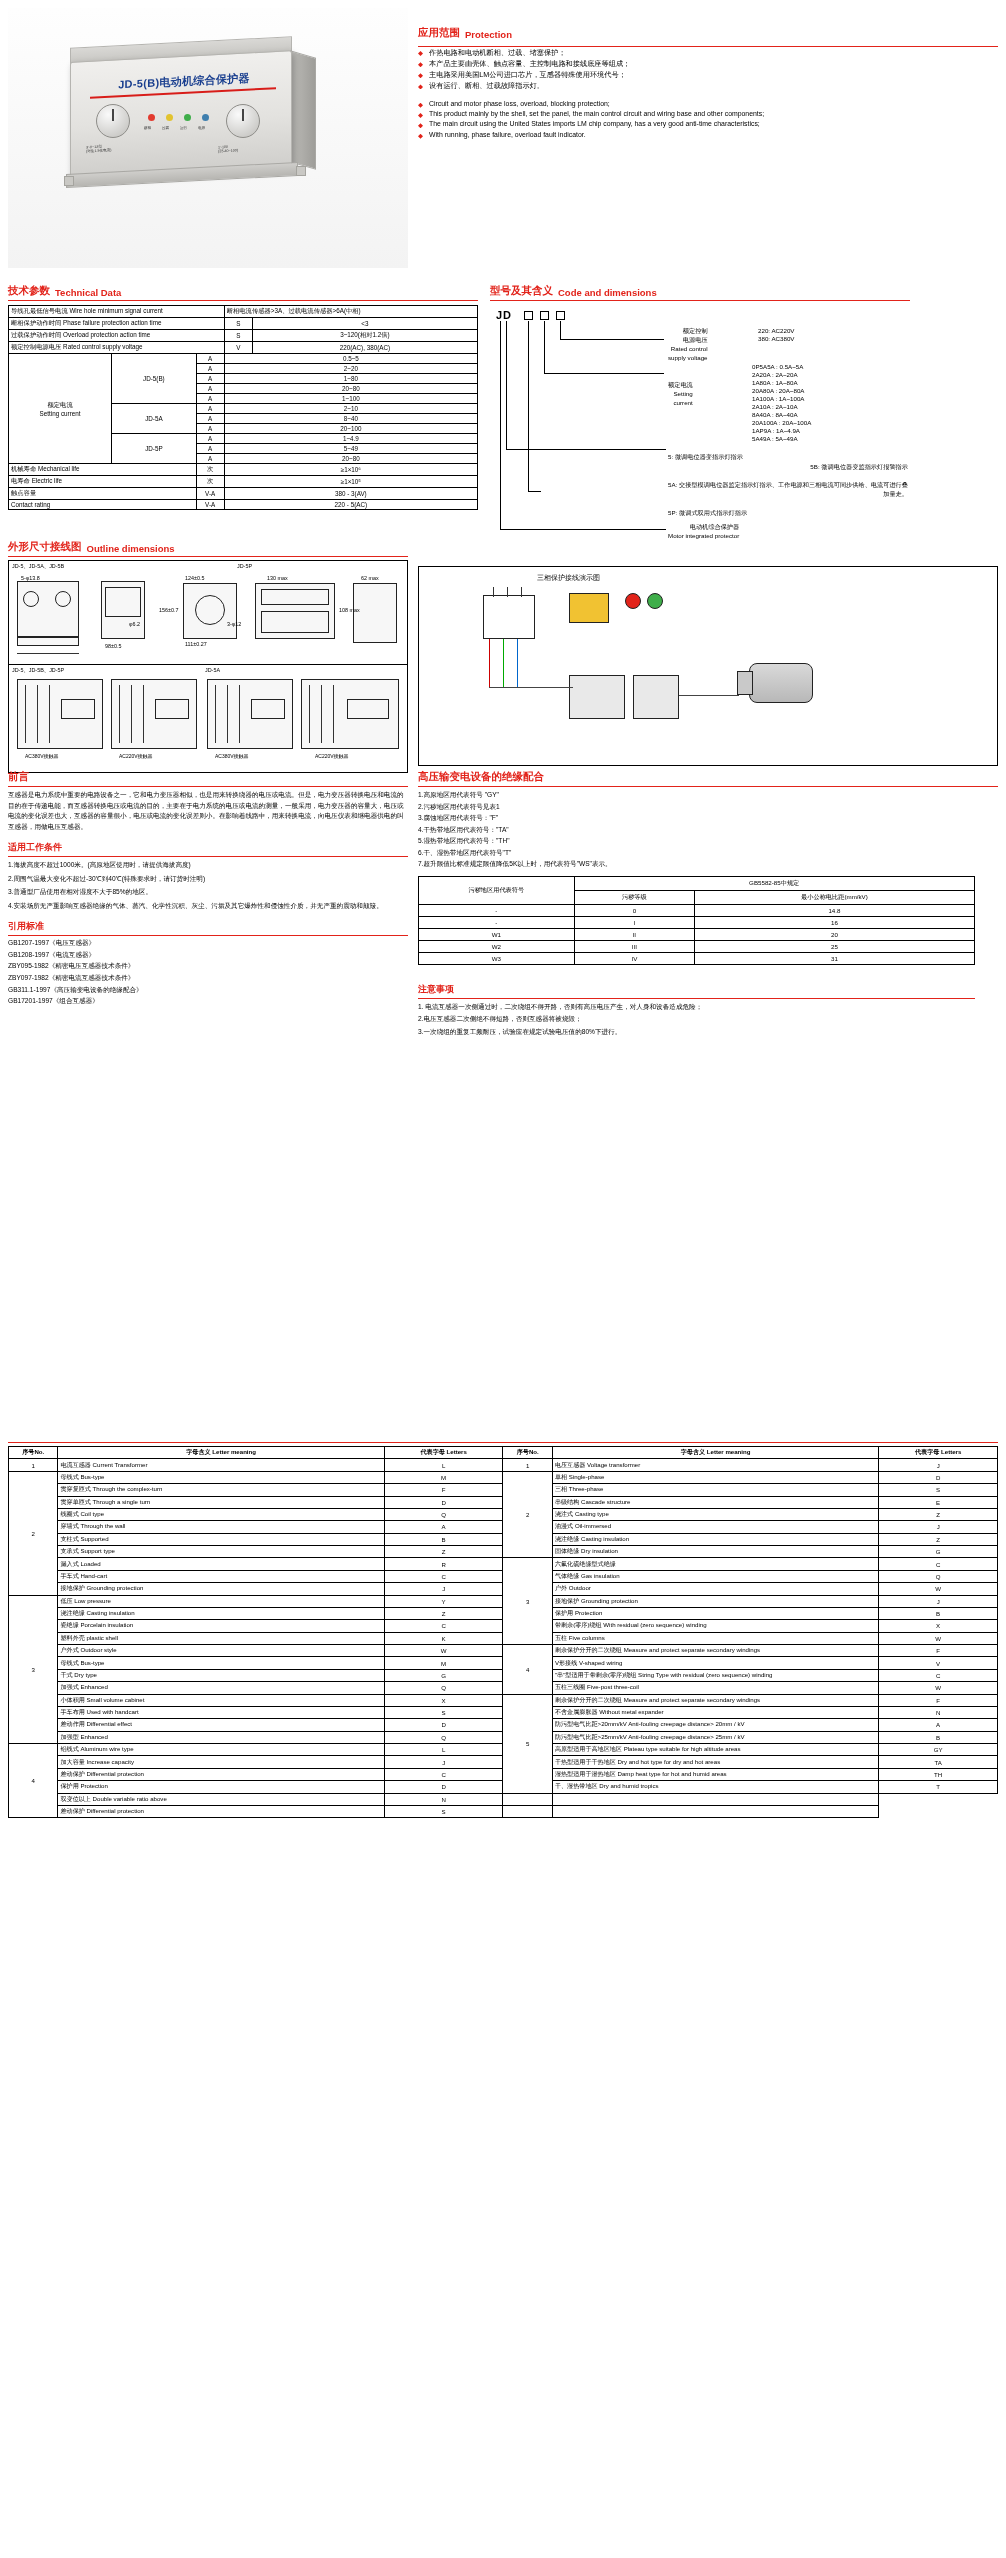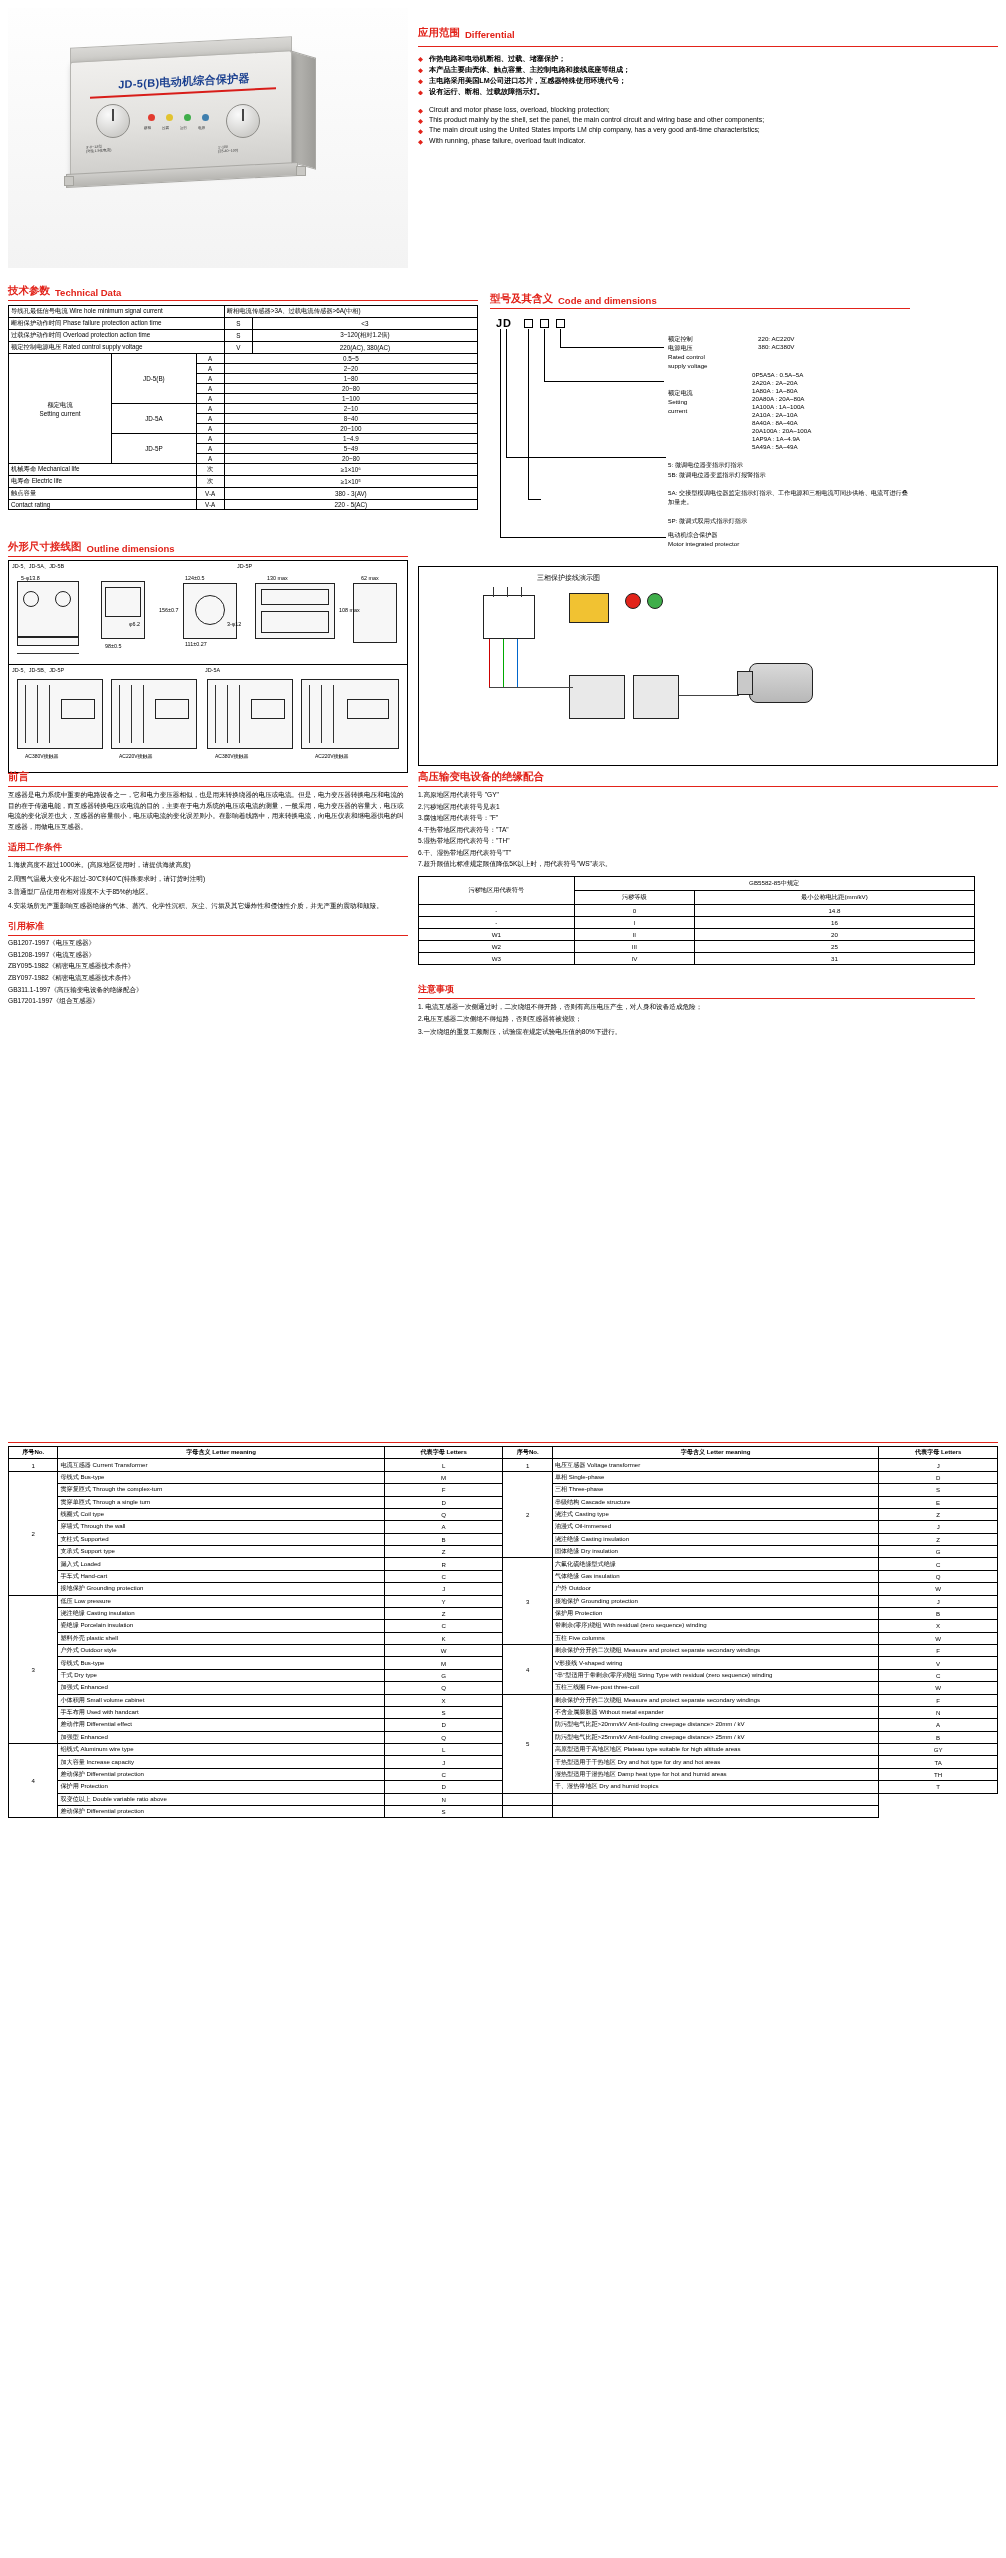--- a/index.html
+++ b/index.html
@@ -72,21 +72,21 @@
   }
   .bullets.en li { font-size:6.9px; line-height:1.5; }
 
   
   #tech { left:8px; top:284px; width:470px; }
   table.t { border-collapse:collapse; width:100%; font-size:6.3px; }
   table.t td, table.t th { border:.6px solid #000; padding:1px 2px; vertical-align:middle; }
   .c { text-align:center; }
 
   
-  #code { left:490px; top:292px; width:420px; }
+  #code { left:490px; top:284px; width:420px;text-align:right; }
   .codebox { position:relative; height:250px; font-size:6.3px; }
   .codebox .jd { position:absolute; left:6px; top:8px; font-size:11px; font-weight:bold; letter-spacing:1px; }
   .codebox .sqr { position:absolute; top:10px; width:9px; height:9px; border:.8px solid #000; }
   .leader { position:absolute; border-left:.6px solid #000; }
   .leadh { position:absolute; border-top:.6px solid #000; }
   .cnote { position:absolute; font-size:6.2px; line-height:1.45; }
 
   
   #outline { left:8px; top:540px; width:400px; }
   .dwgbox { border:.8px solid #000; background:#fff; position:relative; }
@@ -146,24 +146,24 @@
     <div class="mini-txt" style="left:210px;top:136px;width:54px;white-space:pre-line;">1~100
 (Σ5-40~100)</div>
     <div class="dev-base"></div>
     <div class="dev-foot" style="left:56px;top:168px;"></div>
     <div class="dev-foot" style="left:288px;top:158px;"></div>
   </div>
 
   <div class="blk" id="application">
     <div class="hd-row hd">
       <span class="hd-cn">应用范围</span>
-      <span class="hd-en">Differential</span>
+      <span class="hd-en">Protection</span>
     </div>
     <div class="rule"></div>
-    <ul class="bullets" style="margin-top:6px;font-weight:bold;">
+    <ul class="bullets" style="">
       <li>作热电路和电动机断相、过载、堵塞保护；</li>
       <li>本产品主要由壳体、触点容量、主控制电路和接线底座等组成；</li>
       <li>主电路采用美国LM公司进口芯片，互感器特殊使用环境代号；</li>
       <li>设有运行、断相、过载故障指示灯。</li>
     </ul>
     <ul class="bullets en" style="margin-top:7px;">
       <li>Circuit and motor phase loss, overload, blocking protection;</li>
       <li>This product mainly by the shell, set the panel, the main control circuit and wiring base and other components;</li>
       <li>The main circuit using the United States imports LM chip company, has a very good anti-time characteristics;</li>
       <li>With running, phase failure, overload fault indicator.</li>

